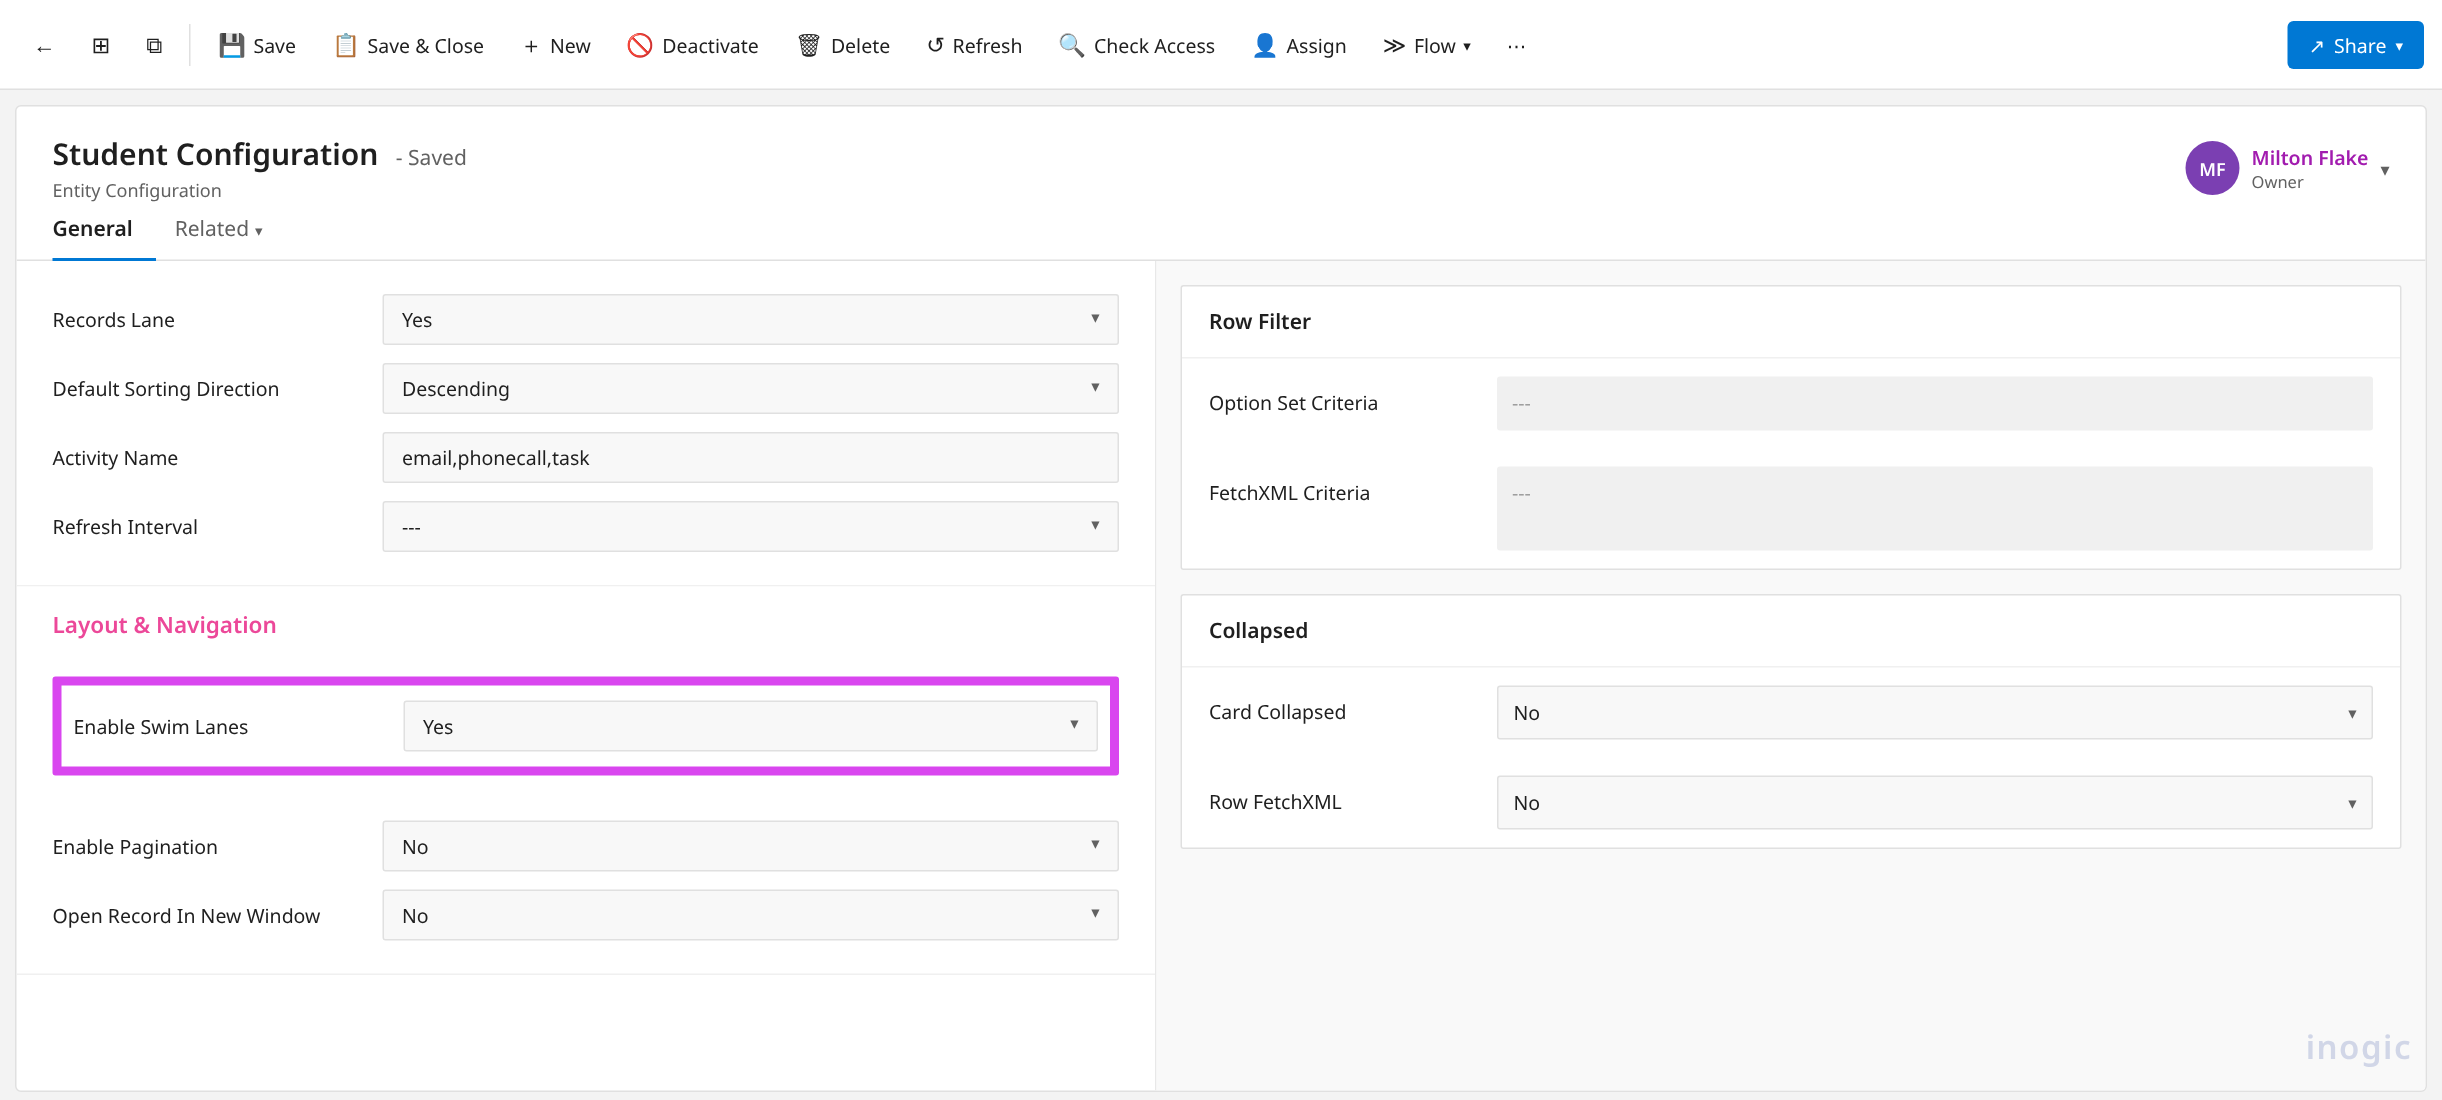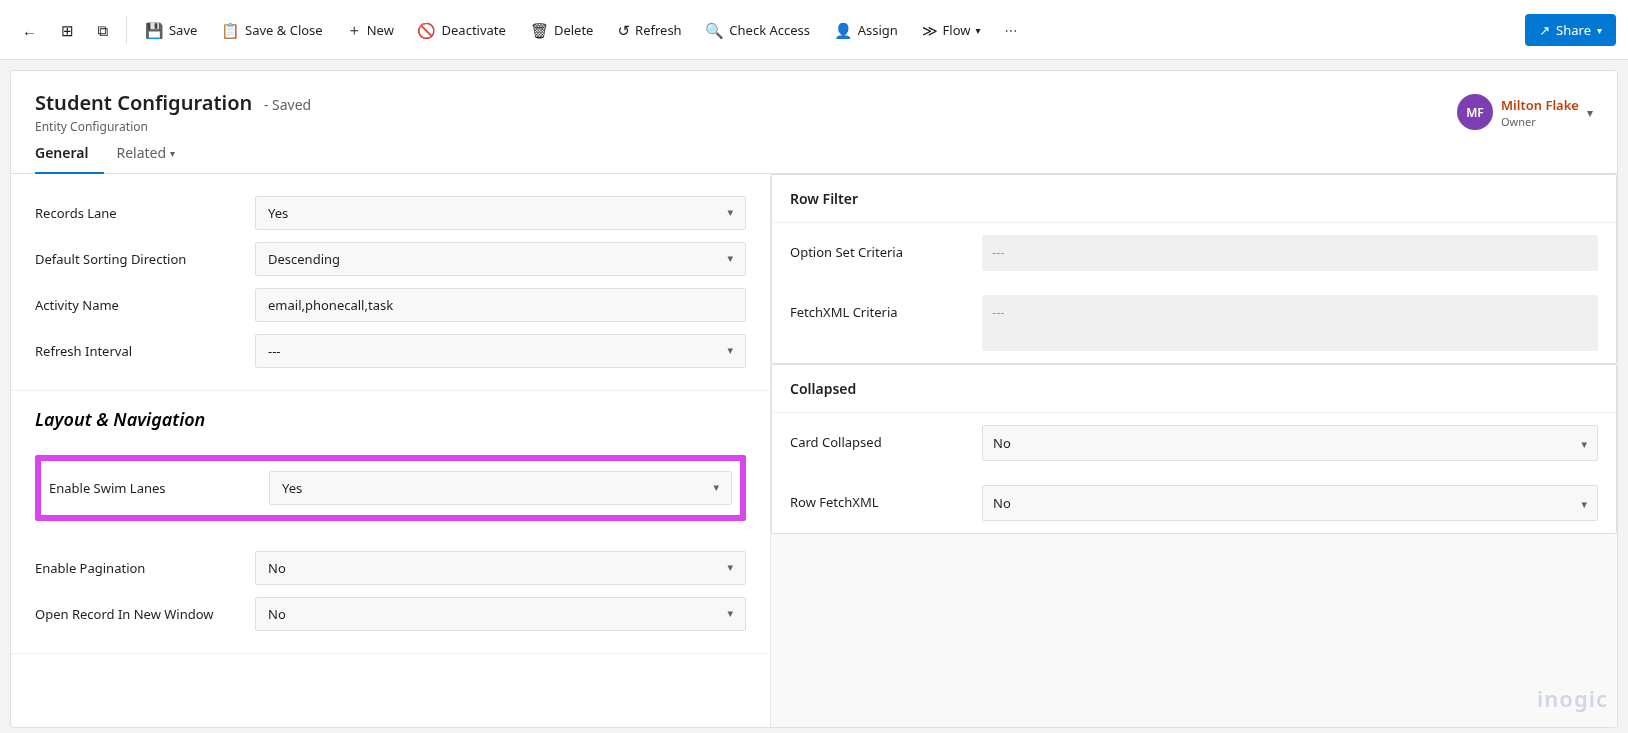--- a/index.html
+++ b/index.html
@@ -38,21 +38,21 @@
     }
     .record-subtitle { font-size: 12px; color: #616161; margin-top: 2px; }
     .owner-section { display: flex; align-items: center; gap: 8px; }
     .avatar {
       width: 36px; height: 36px; border-radius: 50%;
       background: #7b3fb2; color: #fff;
       display: flex; align-items: center; justify-content: center;
       font-size: 12px; font-weight: 600;
     }
     .owner-info { display: flex; flex-direction: column; }
-    .owner-name { font-size: 13px; font-weight: 600; color: #c2410c; }
+    .owner-name { font-size: 13px; font-weight: 600; color: #a21caf; }
     .owner-label { font-size: 11px; color: #616161; }
     .chevron-down { font-size: 12px; color: #616161; cursor: pointer; }
 
     
     .tabs { display: flex; padding: 0 24px; border-bottom: 1px solid #e0e0e0; gap: 0; }
     .tab {
       padding: 8px 16px 10px 0; font-size: 14px; cursor: pointer;
       border-bottom: 2px solid transparent; margin-bottom: -1px;
       display: flex; align-items: center; gap: 4px;
     }
@@ -73,28 +73,27 @@
     .field-label { flex: 0 0 220px; font-size: 13px; color: #1f1f1f; }
     .field-value {
       flex: 1; background: #f8f8f8; border: 1px solid #e0e0e0;
       border-radius: 2px; padding: 7px 12px; font-size: 13px; color: #1f1f1f;
       display: flex; align-items: flex-start; justify-content: space-between;
     }
     .field-value .dropdown-arrow { color: #616161; font-size: 11px; }
 
     
     .section-header {
-      padding: 16px 24px 8px 24px; font-size: 18px; font-weight: 600; color: #000000;
+      padding: 16px 24px 8px 24px; font-size: 15px; font-weight: 600; color: #ec4899;
       background: #fff;
-      font-style: italic;
     }
 
     
     .right-panel { flex: 1; padding: 0; overflow-y: auto; background: #f9f9f9; }
-    .right-section { background: #fff; border: 1px solid #e0e0e0; border-radius: 2px; }
+    .right-section { background: #fff; margin: 16px; border: 1px solid #e0e0e0; border-radius: 2px; }
     .right-section-title { padding: 14px 18px; font-size: 14px; font-weight: 600; border-bottom: 1px solid #f0f0f0; }
     .right-field-row { display: flex; align-items: flex-start; padding: 12px 18px; gap: 12px; }
     .right-field-label { flex: 0 0 180px; font-size: 13px; color: #1f1f1f; padding-top: 8px; }
     .right-field-value {
       flex: 1; background: #f0f0f0; border-radius: 2px;
       padding: 8px 10px; font-size: 13px; color: #9e9e9e;
       min-height: 36px;
     }
     .right-field-value.dropdown {
       background: #f8f8f8; border: 1px solid #e0e0e0; color: #1f1f1f;

